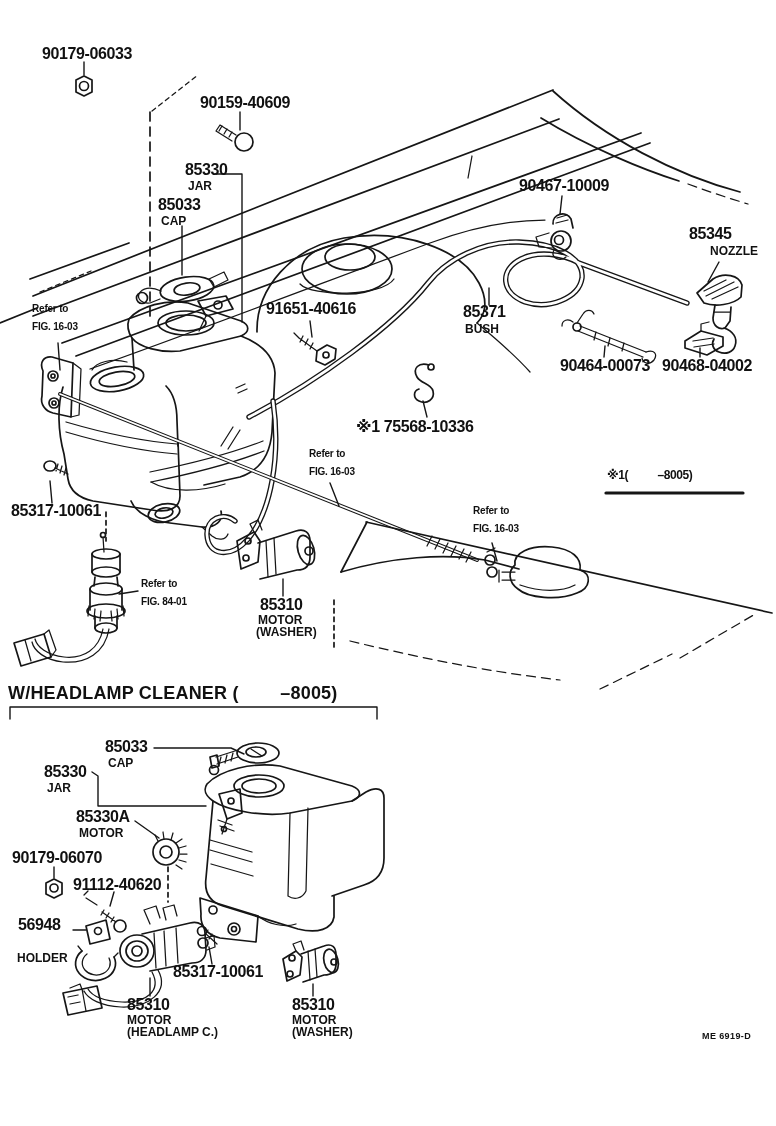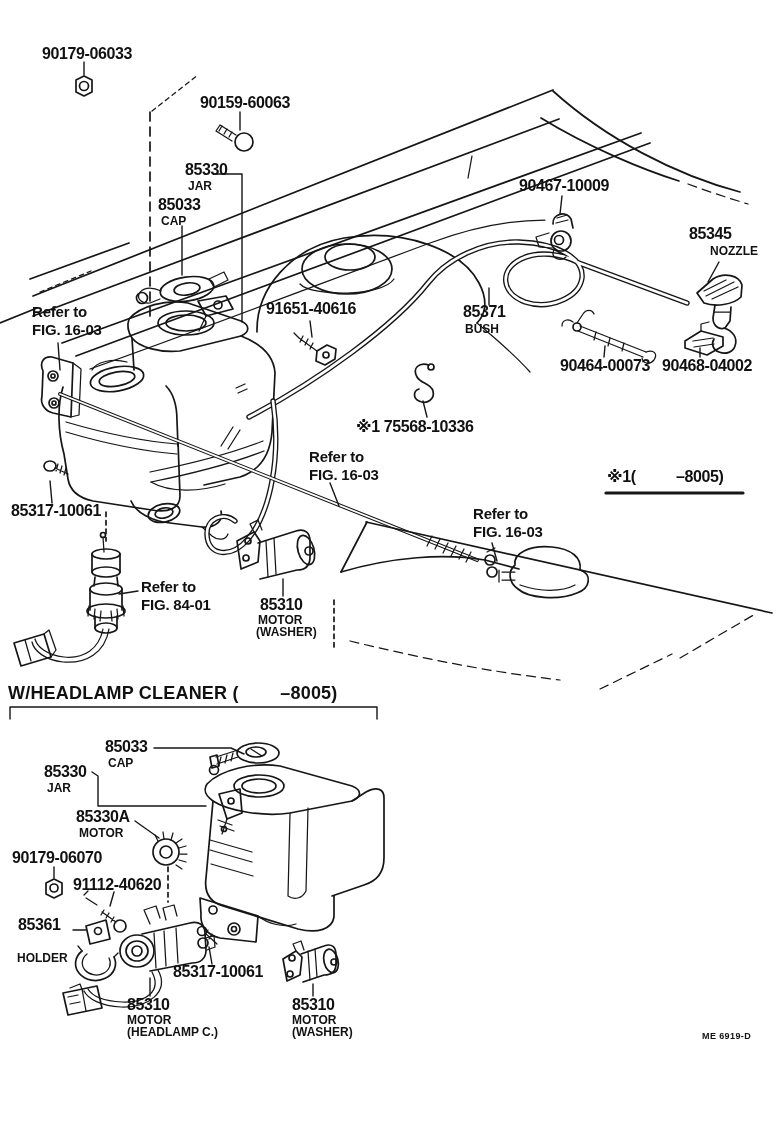--- a/index.html
+++ b/index.html
@@ -12,22 +12,22 @@
   .thick{stroke-width:3.2;}
   .tube-o{stroke-width:5.4;}
   .tube-i{stroke:#ffffff;stroke-width:2.7;}
   .rod-o{stroke-width:3.8;}
   .rod-i{stroke:#ffffff;stroke-width:1.7;}
   .dash{stroke-dasharray:9 6;}
   .dash2{stroke-dasharray:4.5 4;}
   .lbl{position:absolute;font-weight:bold;white-space:pre;line-height:1.0;letter-spacing:-0.4px;}
   .num{font-size:16px;}
   .cap{font-size:12px;letter-spacing:0;}
-  .refer{font-size:15px;letter-spacing:-0.2px;text-align:center;}
-  .note{font-size:16px;}
+  .refer{font-size:10px;letter-spacing:-0.2px;text-align:center;}
+  .note{font-size:12px;}
   .title{font-size:18px;letter-spacing:0.2px;}
   .footer{font-size:9px;letter-spacing:0.4px;}
 </style>
 </head>
 <body>
 
 <div class="page">
 
 <svg width="776" height="1126" viewBox="0 0 776 1126">
 
@@ -350,21 +350,21 @@
     <path class="lead" d="M54,867 L54,878"></path>
     <path class="lead" d="M114,892 L110,906"></path>
     <path class="lead" d="M73,930 L86,930"></path>
     <path class="lead" d="M212,964 L209,947"></path>
     <path class="lead" d="M150,996 L150,978"></path>
     <path class="lead" d="M313,996 L313,984"></path>
   </g>
 </svg>
 
   <div class="lbl num" style="left:42px;top:46px">90179-06033</div>
-  <div class="lbl num" style="left:200px;top:95px">90159-60063</div>
+  <div class="lbl num" style="left:200px;top:95px">90159-40609</div>
   <div class="lbl num" style="left:185px;top:162px">85330</div>
   <div class="lbl cap" style="left:188px;top:180px">JAR</div>
   <div class="lbl num" style="left:158px;top:197px">85033</div>
   <div class="lbl cap" style="left:161px;top:215px">CAP</div>
   <div class="lbl num" style="left:519px;top:178px">90467-10009</div>
   <div class="lbl num" style="left:689px;top:226px">85345</div>
   <div class="lbl cap" style="left:710px;top:245px">NOZZLE</div>
   <div class="lbl num" style="left:266px;top:301px">91651-40616</div>
   <div class="lbl num" style="left:463px;top:304px">85371</div>
   <div class="lbl cap" style="left:465px;top:323px">BUSH</div>
@@ -387,21 +387,21 @@
 
   <div class="lbl title" style="left:8px;top:684px">W/HEADLAMP CLEANER (        –8005)</div>
   <div class="lbl num" style="left:105px;top:739px">85033</div>
   <div class="lbl cap" style="left:108px;top:757px">CAP</div>
   <div class="lbl num" style="left:44px;top:764px">85330</div>
   <div class="lbl cap" style="left:47px;top:782px">JAR</div>
   <div class="lbl num" style="left:76px;top:809px">85330A</div>
   <div class="lbl cap" style="left:79px;top:827px">MOTOR</div>
   <div class="lbl num" style="left:12px;top:850px">90179-06070</div>
   <div class="lbl num" style="left:73px;top:877px">91112-40620</div>
-  <div class="lbl num" style="left:18px;top:917px">85361</div>
+  <div class="lbl num" style="left:18px;top:917px">56948</div>
   <div class="lbl cap" style="left:17px;top:952px">HOLDER</div>
   <div class="lbl num" style="left:173px;top:964px">85317-10061</div>
   <div class="lbl num" style="left:127px;top:997px">85310</div>
   <div class="lbl cap" style="left:127px;top:1014px">MOTOR</div>
   <div class="lbl cap" style="left:127px;top:1026px">(HEADLAMP C.)</div>
   <div class="lbl num" style="left:292px;top:997px">85310</div>
   <div class="lbl cap" style="left:292px;top:1014px">MOTOR</div>
   <div class="lbl cap" style="left:292px;top:1026px">(WASHER)</div>
 
   <div class="lbl footer" style="left:702px;top:1032px">ME 6919-D</div>

